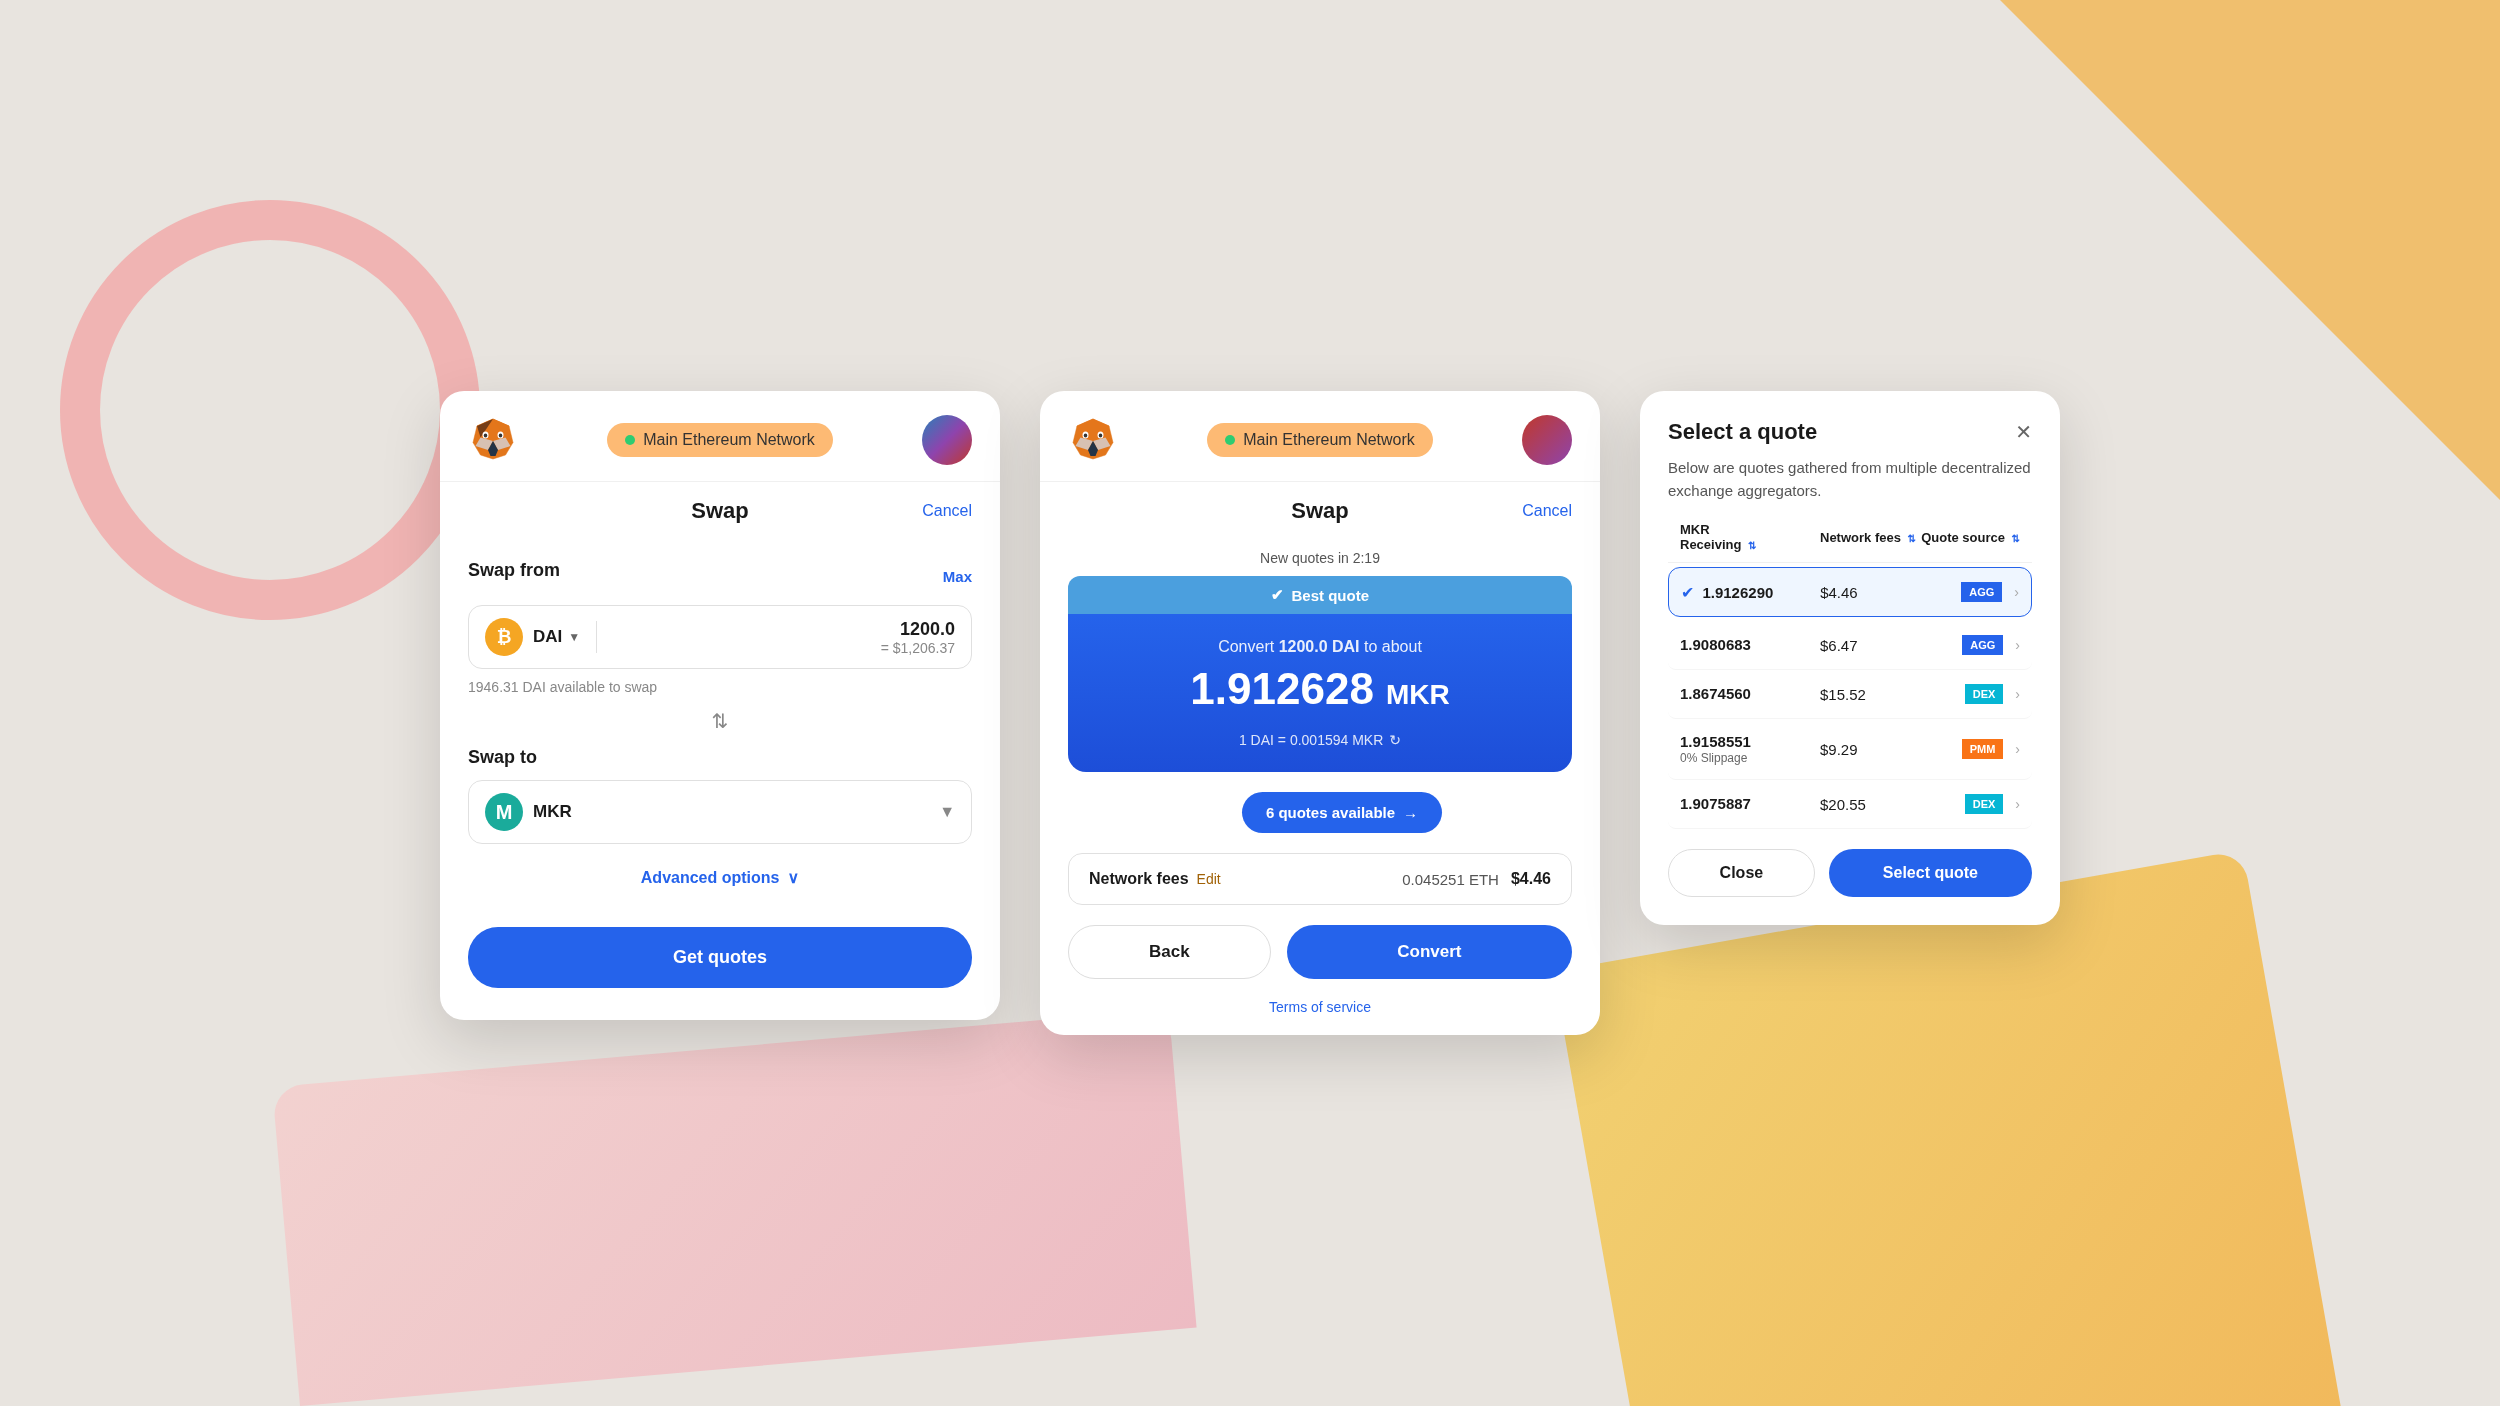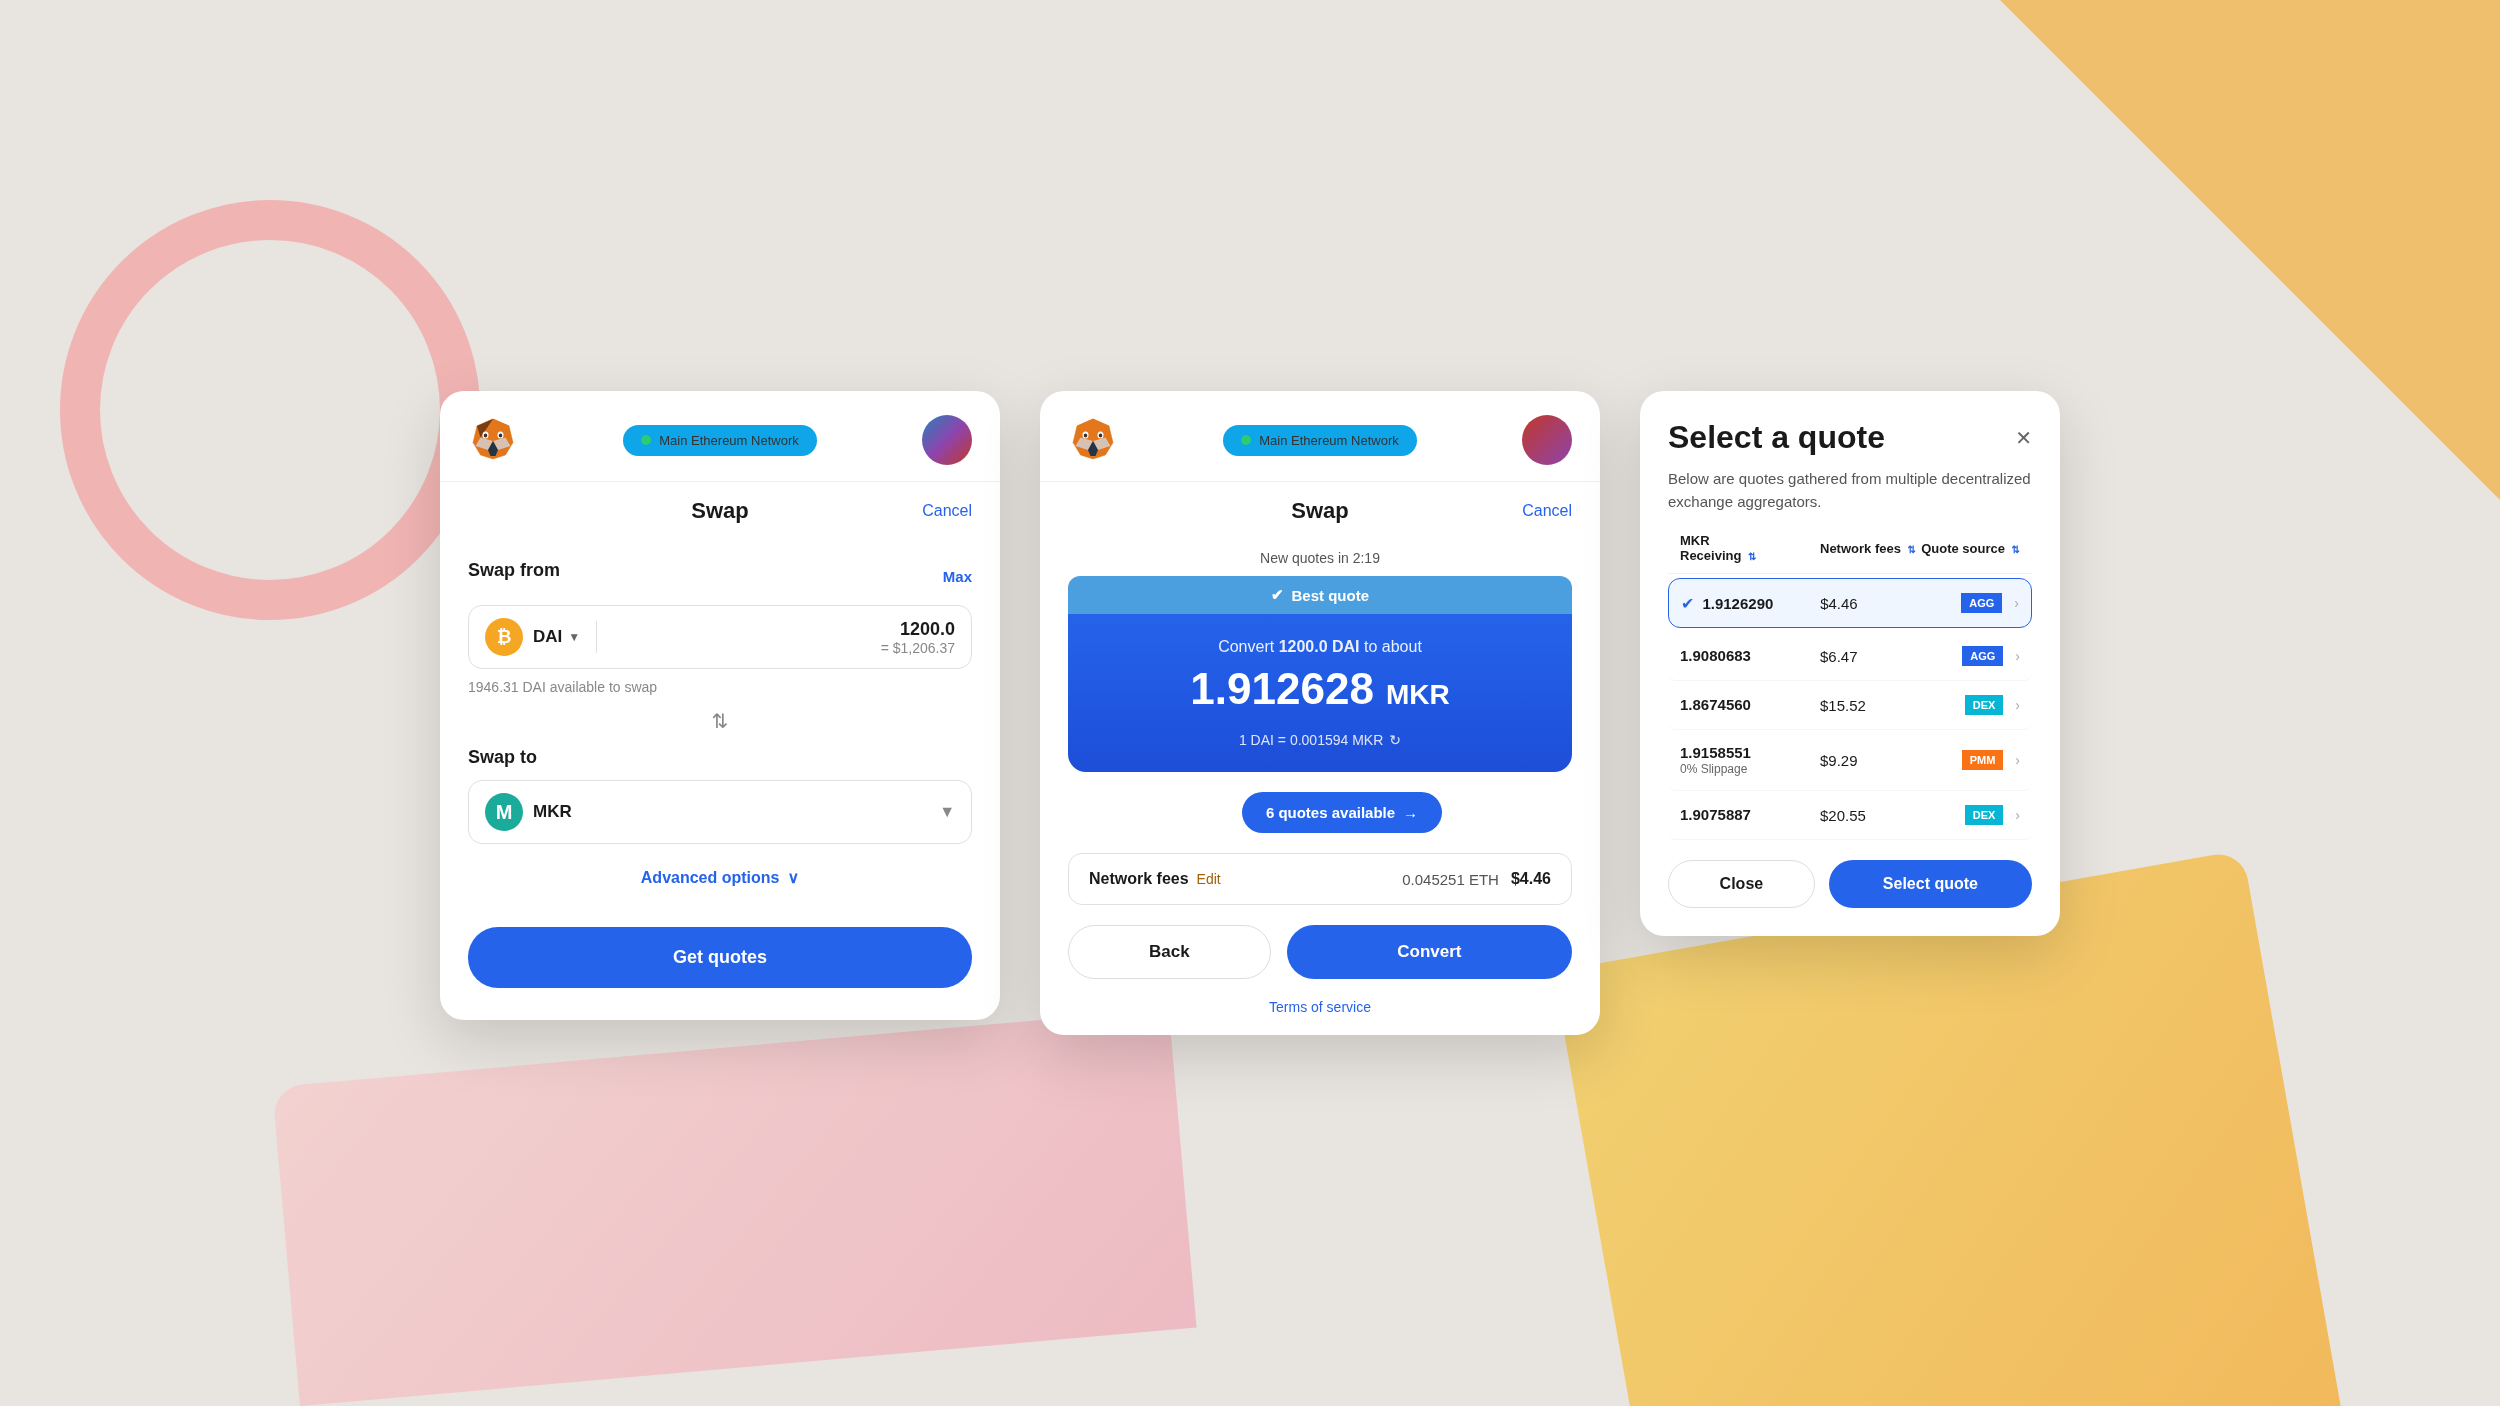--- a/index.html
+++ b/index.html
@@ -87,24 +87,24 @@
       align-items: center;
       justify-content: space-between;
       padding: 24px 28px 16px;
       border-bottom: 1px solid #f0f0f0;
     }
 
     .network-badge {
       display: flex;
       align-items: center;
       gap: 8px;
-      background: #0ea5e9;
+      background: #fdba74;
       border-radius: 20px;
       padding: 8px 18px;
-      font-size: 13px;
+      font-size: 16px;
       color: #333;
       font-weight: 500;
     }
 
     .network-dot {
       width: 10px;
       height: 10px;
       border-radius: 50%;
       background: #2ecc71;
     }
@@ -476,21 +476,21 @@
     }
 
     .panel3-header {
       display: flex;
       align-items: center;
       justify-content: space-between;
       margin-bottom: 12px;
     }
 
     .panel3-title {
-      font-size: 32px;
+      font-size: 22px;
       font-weight: 800;
       color: #1a1a1a;
     }
 
     .close-icon {
       font-size: 20px;
       color: #666;
       cursor: pointer;
       font-weight: 300;
     }

